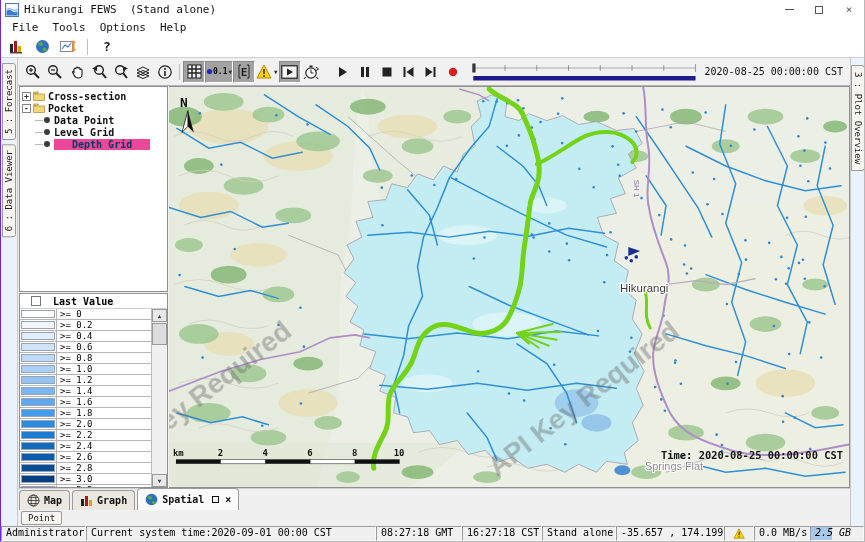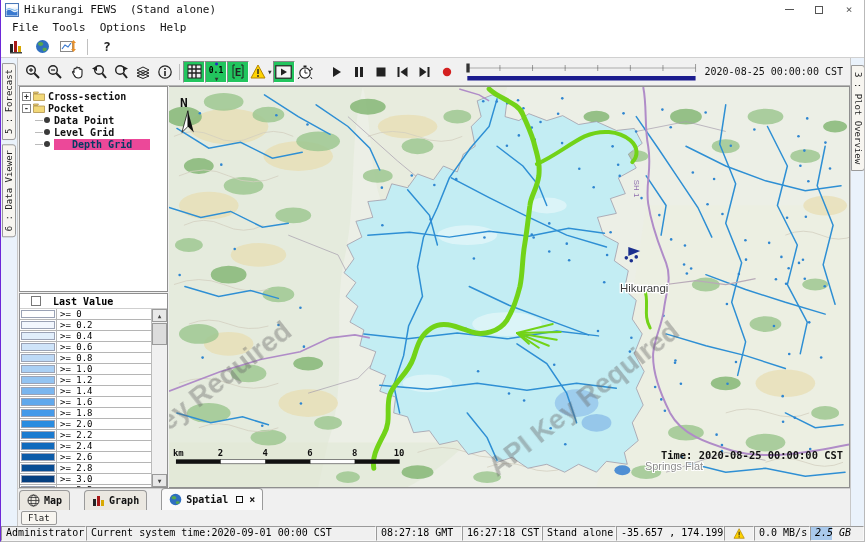--- a/index.html
+++ b/index.html
@@ -27,21 +27,21 @@
   
   .main{flex:1;display:flex;min-height:0;}
   .lstrip{width:17px;background:#eaf2fb;border-right:1px solid #c8c8c8;display:flex;flex-direction:column;align-items:center;padding-top:5px;gap:4px;flex:none;}
   .rstrip{width:14px;background:#eaf2fb;border-left:1px solid #c8c8c8;display:flex;flex-direction:column;align-items:center;padding-top:7px;flex:none;}
   .vtab{writing-mode:vertical-rl;transform:rotate(180deg);background:#f7f5f0;border:1px solid #9a9a9a;border-radius:3px 0 0 3px;font-size:9px;color:#222;padding:5px 1px;white-space:nowrap;}
   .vtabR{writing-mode:vertical-rl;background:#f7f5f0;border:1px solid #9a9a9a;border-radius:0 3px 3px 0;font-size:9px;color:#222;padding:6px 1px;white-space:nowrap;}
   .center{flex:1;display:flex;flex-direction:column;min-width:0;}
   
   .toolbar2{height:28px;background:#f1f1f1;border-bottom:1px solid #b5b5b5;display:flex;align-items:center;padding:0 4px;flex:none;}
   .tbtn{height:22px;min-width:22px;display:flex;align-items:center;justify-content:center;border:1px solid transparent;}
-  .tbtn.pressed{background:#22c55e;border-color:#8a8a8a #fdfdfd #fdfdfd #8a8a8a;flex-direction:column;}
+  .tbtn.pressed{background:#a3a3a3;border-color:#8a8a8a #fdfdfd #fdfdfd #8a8a8a;}
   .drop{font-size:6px;color:#333;margin-left:1px;}
   .pb{margin-left:9px;}
   .timeline{flex:1;height:22px;margin:0 7px;min-width:120px;}
   .tl-date{font-size:10px;color:#111;white-space:nowrap;margin-right:3px;}
   
   .content{flex:1;display:flex;min-height:0;}
   .leftpanel{width:151px;flex:none;display:flex;flex-direction:column;background:#f0f0f0;}
   .tree-panel{height:206px;background:#fff;border:1px solid #8f8f8f;margin:0 1px;padding:3px 2px;overflow:hidden;}
   .trow{display:flex;align-items:center;height:12px;font-size:10px;font-weight:bold;color:#111;white-space:nowrap;}
   .toggle{width:9px;height:9px;border:1px solid #848484;background:#fff;font-size:8px;line-height:7px;text-align:center;margin-right:2px;flex:none;color:#333;}
@@ -59,21 +59,21 @@
   .lsw{width:37px;flex:none;border-right:1px solid #b5b5b5;padding:1px;}
   .lsw i{display:block;width:100%;height:100%;border:1px solid #9aa2b5;}
   .llb{flex:1;font-size:9px;line-height:10px;padding-left:3px;white-space:nowrap;overflow:hidden;}
   .sbar{width:15px;flex:none;background:#f0f0f0;display:flex;flex-direction:column;}
   .sarw{height:13px;border:1px solid #9a9a9a;background:#e8e8e8;font-size:6px;display:flex;align-items:center;justify-content:center;color:#444;flex:none;}
   .sthumb{height:22px;border:1px solid #9a9a9a;background:#dcdcdc;margin-top:1px;}
   .strack{flex:1;}
   .mapwrap{flex:1;position:relative;min-width:0;border:1px solid #8f8f8f;border-left:none;}
   .mapwrap svg{display:block;width:100%;height:100%;}
   
-  .tabbar{height:22px;background:#f0f0f0;display:flex;align-items:flex-end;padding-left:1px;gap:14px;border-top:1px solid #cfcfcf;flex:none;}
+  .tabbar{height:22px;background:#f0f0f0;display:flex;align-items:flex-end;padding-left:1px;gap:2px;border-top:1px solid #cfcfcf;flex:none;}
   .btab{height:20px;display:flex;align-items:center;gap:4px;padding:0 7px;border:1px solid #9a9a9a;border-bottom:none;border-radius:4px 4px 0 0;background:#ebe8e1;font-size:10px;font-weight:bold;color:#111;}
   .btab.active{background:#fafafa;height:22px;}
   .tabctl{font-size:10px;color:#111;margin-left:2px;}
   .tabbox{width:7px;height:7px;border:1px solid #111;display:inline-block;margin-left:4px;}
   .logsrow{height:16px;background:#f0f0f0;display:flex;align-items:center;padding-left:3px;flex:none;}
   .logsbtn{height:14px;border:1px solid #9a9a9a;border-radius:2px;background:#f7f5f0;font-size:9px;padding:0 6px;display:flex;align-items:center;color:#222;}
   
   .statusbar{height:15px;display:flex;flex:none;background:#f0f0f0;}
   .scell{border:1px solid;border-color:#9a9a9a #f8f8f8 #f8f8f8 #9a9a9a;font-size:10px;line-height:12px;padding:0 4px;white-space:nowrap;overflow:hidden;flex:none;}
   .mem{background:linear-gradient(to right,#a9c9ec 0 40%,#f0f0f0 40%);font-style:italic;}
@@ -785,21 +785,21 @@
               <circle cx="6.5" cy="6.5" r="5.8" fill="#2f6fc0"></circle>
               <path d="M2.5 4 Q5 2 7 4 Q8 5.5 5.5 6.5 Q2.5 6.5 2.5 4 Z" fill="#57a84e"></path>
               <path d="M7 8.5 Q10 7.5 10.8 9.3 Q10 11.5 7.3 10.8 Q6.3 9.5 7 8.5 Z" fill="#57a84e"></path>
             </svg>
           <span>Spatial</span>
           <span class="tabbox"></span>
           <span class="tabctl" style="font-weight:bold;">×</span>
         </div>
       </div>
       <div class="logsrow">
-        <div class="logsbtn">Flat</div>
+        <div class="logsbtn">Point</div>
       </div>
     </div>
 
     <div class="rstrip">
       <div class="vtabR">3 : Plot Overview</div>
     </div>
   </div>
 
   <div class="statusbar">
     <div class="scell" style="width:85px">Administrator</div>

